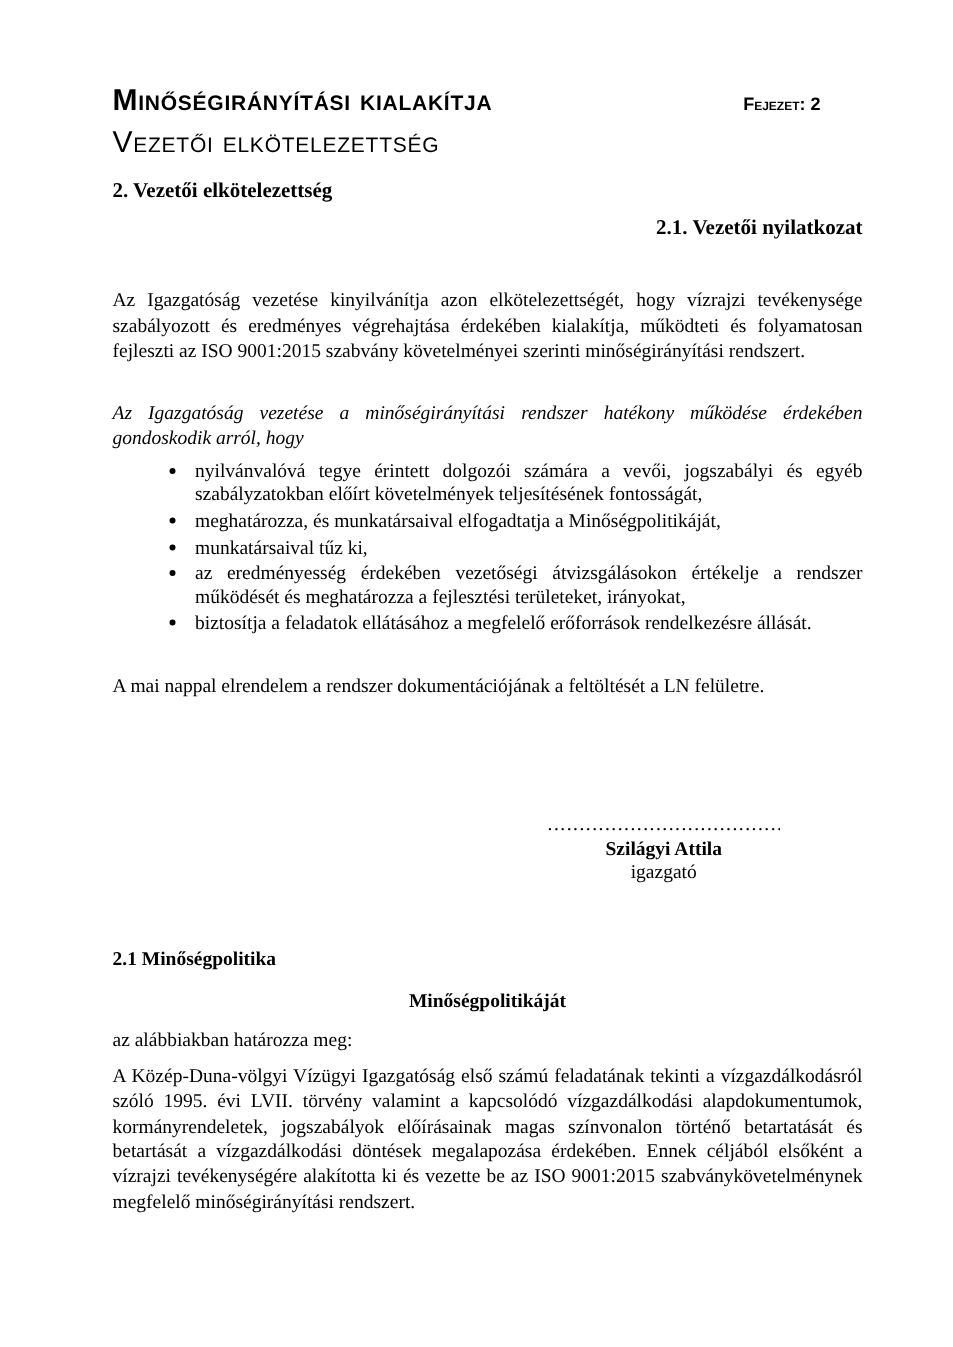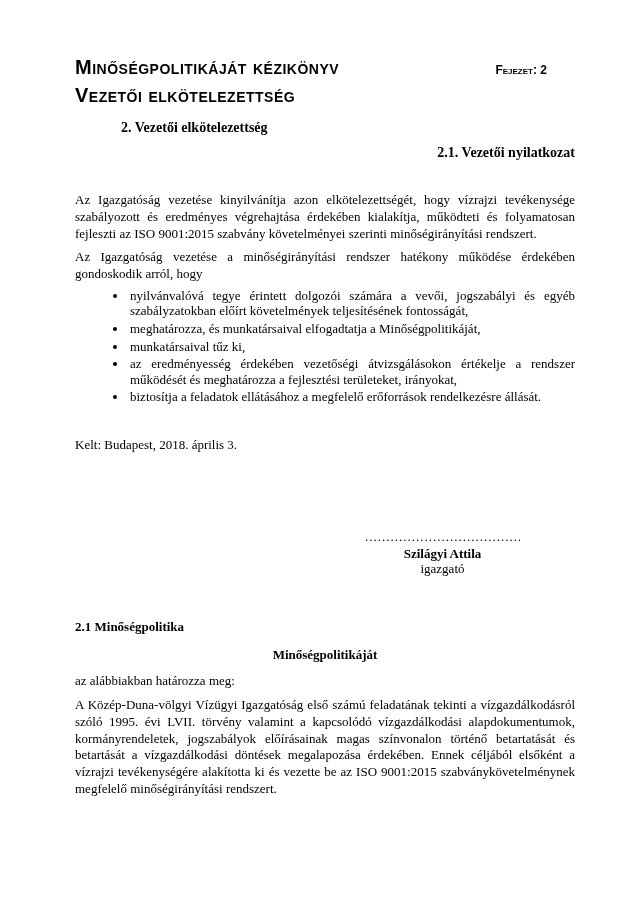--- a/index.html
+++ b/index.html
@@ -35,41 +35,40 @@
     font-family: "Liberation Sans", "DejaVu Sans", sans-serif;
     font-variant: small-caps;
     font-weight: bold;
     font-size: 12px;
     margin-right: 28px;
     white-space: nowrap;
   }
   .section-title {
     font-family: "Liberation Sans", "DejaVu Sans", sans-serif;
     font-variant: small-caps;
-    font-weight: bold;
+    font-weight: normal;
     font-size: 20px;
     line-height: 1.15;
     letter-spacing: 0.5px;
     margin-top: 5px;
   }
   .h2 {
     font-weight: bold;
     font-size: 14px;
     margin-top: 12px;
-    margin-left: 46px;
   }
   .h21 {
     font-weight: bold;
     font-size: 14px;
     margin-top: 7px;
     text-align: right;
   }
   p { margin: 0; text-align: justify; }
   .para1 { margin-top: 30px; }
-  .para2 { margin-top: 6px; }
+  .para2 { margin-top: 24px; font-style: italic; }
   ul.commitments {
     margin: 5px 0 0 0;
     padding-left: 53px;
     text-align: justify;
   }
   ul.commitments li {
     margin: 0 0 2px 0;
     line-height: 1.2;
     padding-left: 2px;
   }
@@ -94,41 +93,41 @@
   .policy-title { font-weight: bold; text-align: center; margin-top: 11px; }
   .policy-lead { margin-top: 9px; }
   .policy-body { margin-top: 7px; }
 </style>
 </head>
 <body>
 
 <div class="page">
 
   <div class="header-row">
-    <span class="manual-title">Minőségpolitikáját kézikönyv</span>
+    <span class="manual-title">Minőségirányítási kialakítja</span>
     <span class="chapter-label">Fejezet: 2</span>
   </div>
   <div class="section-title">Vezetői elkötelezettség</div>
 
   <div class="h2">2. Vezetői elkötelezettség</div>
   <div class="h21">2.1. Vezetői nyilatkozat</div>
 
   <p class="para1">Az Igazgatóság vezetése kinyilvánítja azon elkötelezettségét, hogy vízrajzi tevékenysége szabályozott és eredményes végrehajtása érdekében kialakítja, működteti és folyamatosan fejleszti az ISO 9001:2015 szabvány követelményei szerinti minőségirányítási rendszert.</p>
   <p class="para2">Az Igazgatóság vezetése a minőségirányítási rendszer hatékony működése érdekében gondoskodik arról, hogy</p>
 
   <ul class="commitments">
     <li>nyilvánvalóvá tegye érintett dolgozói számára a vevői, jogszabályi és egyéb szabályzatokban előírt követelmények teljesítésének fontosságát,</li>
     <li>meghatározza, és munkatársaival elfogadtatja a Minőségpolitikáját,</li>
     <li>munkatársaival tűz ki,</li>
     <li>az eredményesség érdekében vezetőségi átvizsgálásokon értékelje a rendszer működését és meghatározza a fejlesztési területeket, irányokat,</li>
     <li>biztosítja a feladatok ellátásához a megfelelő erőforrások rendelkezésre állását.</li>
   </ul>
 
+  <p class="para3">A mai nappal elrendelem a rendszer dokumentációjának a feltöltését a LN felületre.</p>
 
-  <p class="date-line">Kelt: Budapest, 2018. április 3.</p>
 
   <div class="signature-block">
     <div class="signature-dots">......................................</div>
     <div class="signatory-name">Szilágyi Attila</div>
     <div class="signatory-role">igazgató</div>
   </div>
 
   <div class="policy-heading">2.1 Minőségpolitika</div>
   <div class="policy-title">Minőségpolitikáját</div>
   <p class="policy-lead">az alábbiakban határozza meg:</p>

